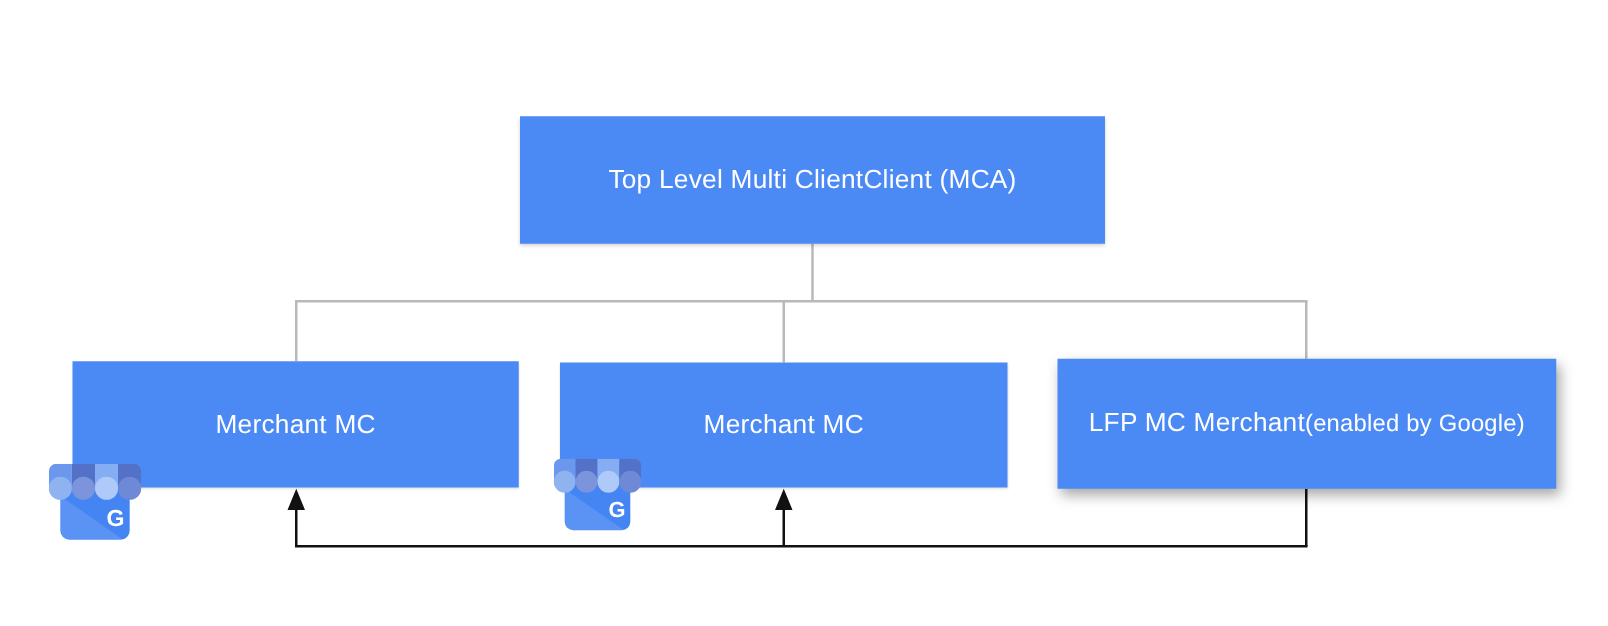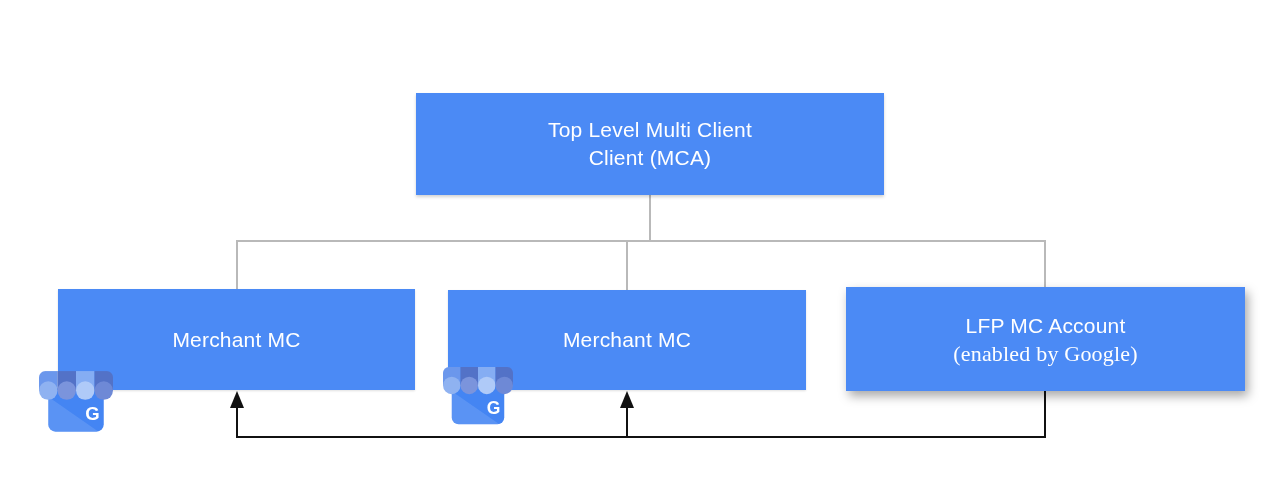--- a/index.html
+++ b/index.html
@@ -12,39 +12,39 @@
     font-family: "Liberation Sans", "DejaVu Sans", sans-serif;
     overflow: hidden;
   }
 
   
   .node {
     position: absolute;
     background: #4b8af5;
     color: #ffffff;
     display: flex;
-    flex-direction: column;
+    flex-direction: row;
     align-items: center;
     justify-content: center;
     text-align: center;
   }
   .node-root   { left: 416px; top: 93px;  width: 468px; height: 102px;
                  box-shadow: 0 2px 3px rgba(0,0,0,0.18); }
   .node-child1 { left: 58px;  top: 289px; width: 357px; height: 101px;
                  box-shadow: 0 1px 2px rgba(0,0,0,0.12); }
   .node-child2 { left: 448px; top: 290px; width: 358px; height: 100px;
                  box-shadow: 0 1px 2px rgba(0,0,0,0.12); }
   .node-child3 { left: 846px; top: 287px; width: 399px; height: 104px;
                  box-shadow: 3px 5px 10px rgba(0,0,0,0.35); }
 
   .node-root .l1, .node-root .l2 {
     font-size: 28px; line-height: 40px; font-weight: 400; letter-spacing: 0.3px;
   }
   .node .l1, .node .l2 { font-size: 21px; line-height: 28px; font-weight: 400; letter-spacing: 0.2px; }
-  .node-child3 .l2 { font-size: 22px; line-height: 27px; font-family: Liberation Serif, serif; }
+  .node-child3 .l2 { font-size: 19px; line-height: 27px; }
 
   
   .line { position: absolute; background: #b9b9b9; }
   .line.black { background: #111111; }
 
   .g-v-root { left: 649px;  top: 195px; width: 2px;  height: 46px; }
   .g-h      { left: 236px;  top: 240px; width: 810px; height: 2px; }
   .g-v-c1   { left: 236px;  top: 241px; width: 2px;  height: 48px; }
   .g-v-c2   { left: 626px;  top: 241px; width: 2px;  height: 49px; }
   .g-v-c3   { left: 1044px; top: 241px; width: 2px;  height: 46px; }
@@ -99,21 +99,21 @@
 
   <div class="node node-child1">
     <span class="l1">Merchant MC</span>
   </div>
 
   <div class="node node-child2">
     <span class="l1">Merchant MC</span>
   </div>
 
   <div class="node node-child3">
-    <span class="l1">LFP MC Account</span>
+    <span class="l1">LFP MC Merchant</span>
     <span class="l2">(enabled by Google)</span>
   </div>
 
   <div class="biz-icon i1">
     <svg viewBox="0 0 72 63" xmlns="http://www.w3.org/2000/svg">
 
       <rect x="9" y="20" width="54" height="42" rx="7" fill="#4485f3"></rect>
       <path d="M9 28 L58 62 L16 62 Q9 62 9 55 Z" fill="rgba(255,255,255,0.12)"></path>
       <text class="g-letter" x="52" y="51" font-size="18" fill="#ffffff" text-anchor="middle">G</text>
 

